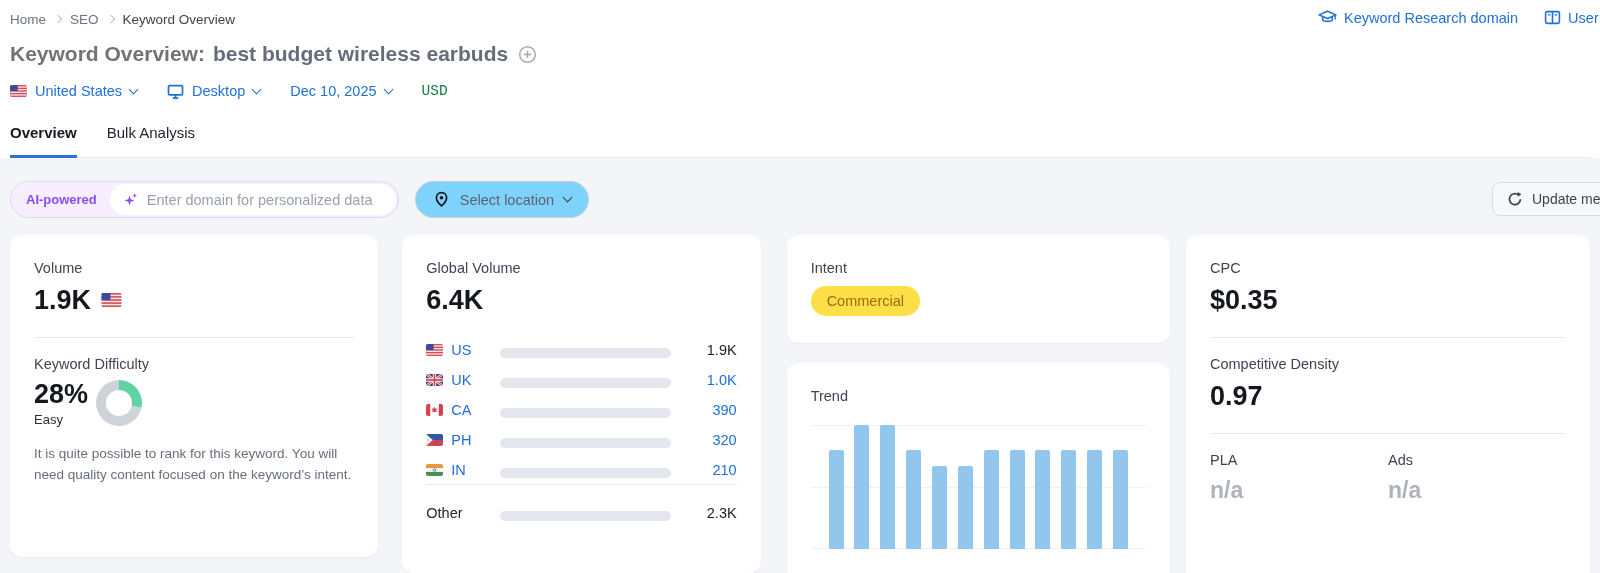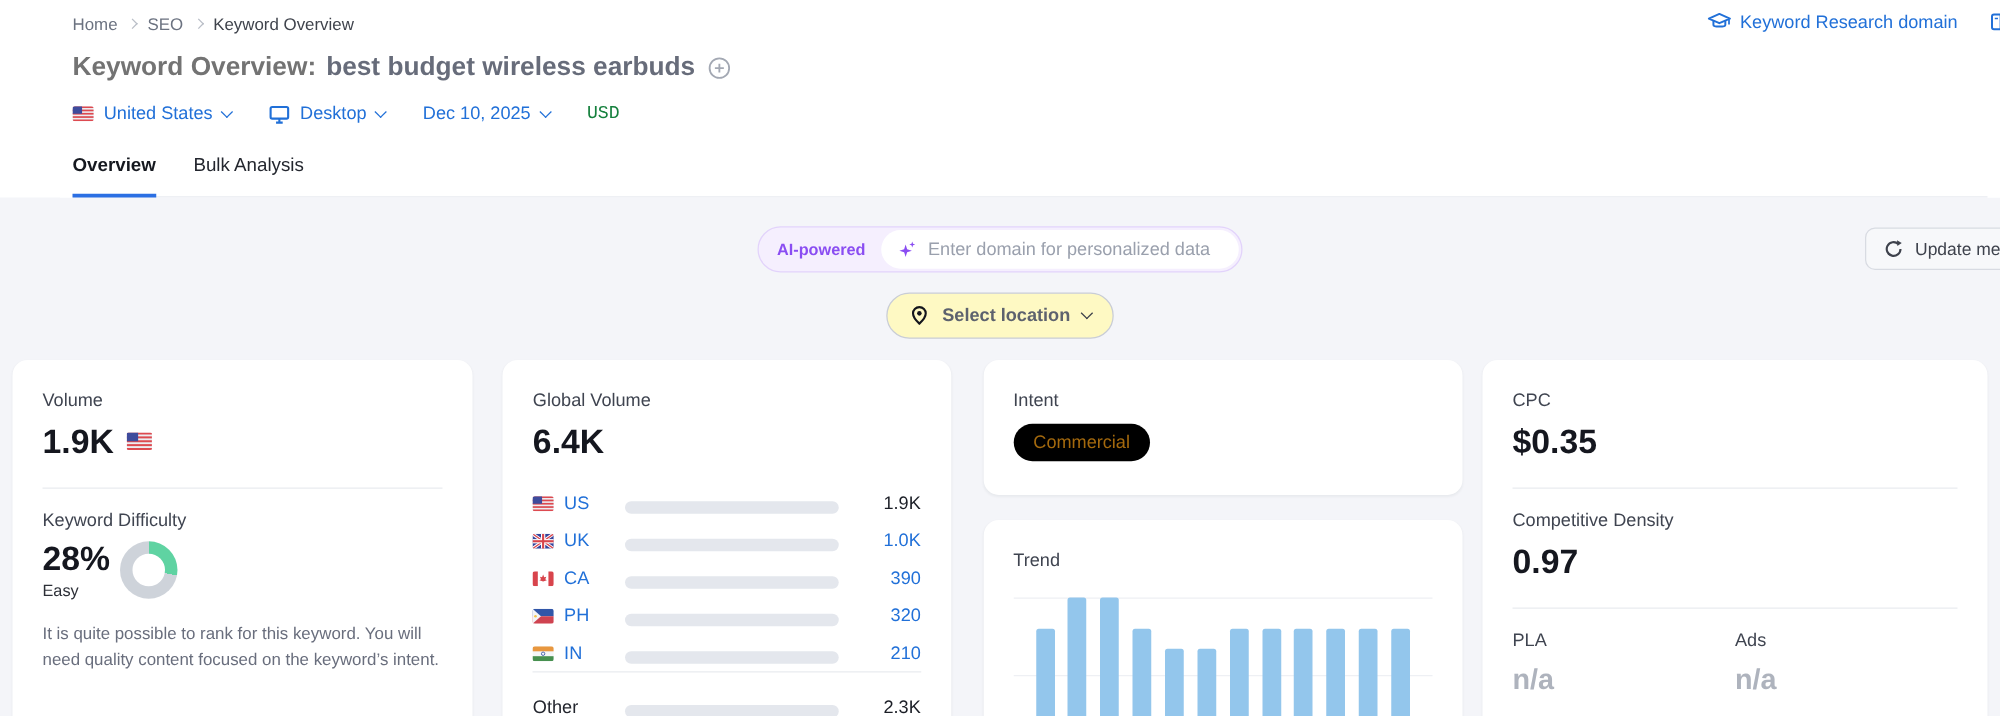--- a/index.html
+++ b/index.html
@@ -4,47 +4,47 @@
 <style>
   * { box-sizing: border-box; margin: 0; padding: 0; }
   html, body { width: 1600px; height: 573px; overflow: hidden; }
   body {
     font-family: "Liberation Sans", sans-serif;
     background: #ffffff;
     color: #1a1d26;
     position: relative;
   }
   
-  .top { padding: 10px 10px 0 10px; background: #fff; position: relative; margin-left: 48px; }
+  .top { padding: 10px 10px 0 10px; background: #fff; position: relative; }
   .breadcrumb { display: flex; align-items: center; gap: 9px; font-size: 13.5px; color: #6b7280; height: 18px; }
   .breadcrumb .sep { display:inline-block; width:6px; height:6px; border-right:1.6px solid #b9bec7; border-bottom:1.6px solid #b9bec7; transform: rotate(-45deg); }
   .breadcrumb .crumb { cursor: pointer; }
   .breadcrumb .current { color: #3f434c; }
   .top-links { position: absolute; left: 1318px; top: 9px; display: flex; gap: 26px; align-items: center; white-space: nowrap; color: #2170d8; font-size: 14.5px; }
   .top-links a { color: #2170d8; text-decoration: none; display: flex; align-items: center; gap: 7px; cursor: pointer; }
   h1 { margin-top: 13px; font-size: 21px; line-height: 26px; display: flex; align-items: center; gap: 8px; }
   h1 .t1 { font-weight: 700; color: #737373; }
   h1 .t2 { font-weight: 600; color: #676c7a; }
   h1 .plus { display: inline-flex; margin-left: 2px; cursor: pointer; }
   .filters { margin-top: 14px; display: flex; align-items: center; gap: 30px; font-size: 14.5px; height: 20px; }
   .filter { display: flex; align-items: center; gap: 8px; color: #2170d8; cursor: pointer; }
   .filter.plain { color: #15803d; cursor: default; font-family: Liberation Mono, monospace; }
   .chev { display: inline-block; width: 7px; height: 7px; border-right: 1.8px solid currentColor; border-bottom: 1.8px solid currentColor; transform: rotate(45deg); margin-top: -4px; }
   .tabs { margin-top: 22px; display: flex; gap: 30px; font-size: 15px; box-shadow: inset 0 -1px 0 #e9ebf1; }
   .tab { padding-bottom: 12px; border-bottom: 3px solid transparent; color: #23262e; cursor: pointer; line-height: 20px; }
   .tab.active { font-weight: 700; color: #15181f; border-bottom-color: #2b6fe3; }
   
   .content { background: #f4f5f9; height: 415px; padding: 0 10px; }
-  .toolbar { position: relative; display: flex; align-items: center; gap: 16px; padding-top: 23px; flex-direction: column; }
+  .toolbar { position: relative; display: flex; align-items: center; gap: 16px; padding-top: 23px; }
   .ai-wrap { display: flex; align-items: center; background: #f5effe; border: 1px solid #e2d3fb; border-radius: 19px; height: 37px; padding: 2px; }
   .ai-badge { color: #8a4df2; font-size: 13px; font-weight: 700; padding: 0 13px; }
   .domain-input { display: flex; align-items: center; background: #fff; border-radius: 17px; height: 31px; padding: 0 13px; gap: 8px; width: 286px; }
   .domain-input input { border: none; outline: none; background: transparent; font-family: inherit; font-size: 14.5px; color: #30343e; width: 100%; }
   .domain-input input::placeholder { color: #9aa0ad; }
-  .loc-select { display: flex; align-items: center; gap: 10px; height: 37px; padding: 0 17px; background: #fef9c3; border: 1px solid #c9cdd6; border-radius: 19px; font-family: inherit; font-size: 14.5px; color: #5d626e; cursor: pointer; font-weight: bold; }
+  .loc-select { display: flex; align-items: center; gap: 10px; height: 37px; padding: 0 17px; background: #7dd3fc; border: 1px solid #c9cdd6; border-radius: 19px; font-family: inherit; font-size: 14.5px; color: #5d626e; cursor: pointer; }
   .loc-select .chev { color: #3a3e48; }
   .update-btn { position: absolute; left: 1482px; top: 24px; display: flex; align-items: center; gap: 9px; height: 34px; padding: 0 14px; background: #f7f8fa; border: 1px solid #d8dbe2; border-radius: 8px; font-family: inherit; font-size: 14px; color: #3e424c; white-space: nowrap; cursor: pointer; }
   
   .cards { display: flex; margin-top: 17px; align-items: flex-start; }
   .card { background: #fff; border-radius: 12px; box-shadow: 0 1px 2px rgba(27,31,43,.05); padding: 24px; }
   .card-volume { width: 434px; height: 322px; margin-right: 24px; }
   .card-global { width: 422px; height: 338px; margin-right: 26px; }
   .col3 { width: 462px; margin-right: 16px; display: flex; flex-direction: column; gap: 20px; }
   .card-intent { height: 108px; }
   .card-trend { height: 240px; }
@@ -65,21 +65,21 @@
   .gv-label { width: 64px; display: flex; align-items: center; gap: 8px; font-size: 14.5px; color: #2170d8; cursor: pointer; }
   .gv-label.dark { color: #23262e; cursor: default; }
   .gv-track { flex: 1; height: 10px; background: #e4e7ed; border-radius: 5px; overflow: hidden; }
   .gv-fill { height: 100%; border-radius: 5px; }
   .gv-value { width: 56px; text-align: right; font-size: 14.5px; color: #2170d8; cursor: pointer; }
   .gv-value.dark { color: #1b1e26; cursor: default; }
   .gv-divider { height: 1px; background: #e9ebf0; margin: 6px 0; }
   .flag { width: 17px; height: 12px; border-radius: 2px; flex: none; }
   .flag.big { width: 21px; height: 14px; }
   
-  .intent-badge { display: inline-block; margin-top: 9px; background: #000000; color: #a4690d; font-size: 14.5px; line-height: 30px; padding: 0 16px; border-radius: 15px; }
+  .intent-badge { display: inline-block; margin-top: 9px; background: #fde047; color: #a4690d; font-size: 14.5px; line-height: 30px; padding: 0 16px; border-radius: 15px; }
   
   .trend-chart { position: relative; margin-top: 20px; height: 124px; }
   .trend-grid { position: absolute; left: 0; right: 0; height: 1px; background: #eef0f4; }
   .trend-grid.g0 { top: 0; } .trend-grid.g1 { top: 50%; } .trend-grid.g2 { bottom: 0; }
   .trend-bars { position: absolute; inset: 0; display: flex; align-items: flex-end; justify-content: space-between; padding: 0 18px; }
   .trend-bar { width: 15px; border-radius: 2px 2px 0 0; }
   
   .na-value { margin-top: 7px; font-size: 23px; font-weight: 700; color: #aeb3bd; line-height: 28px; }
   .pla-row { display: flex; }
   .pla-col { width: 178px; }

